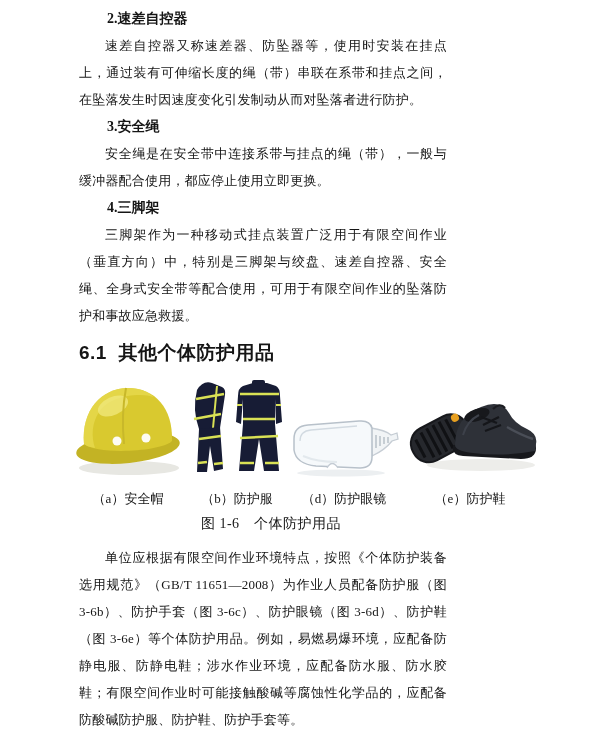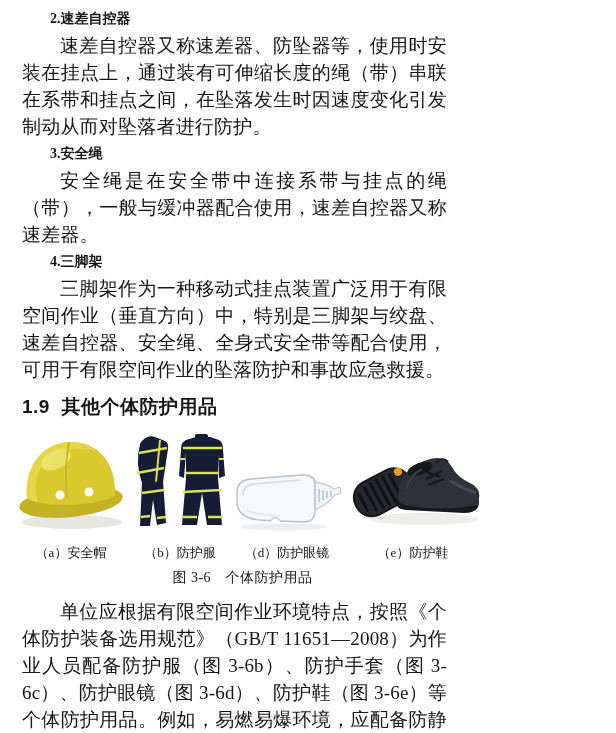--- a/index.html
+++ b/index.html
@@ -4,25 +4,25 @@
 <style>
   html,body{margin:0;padding:0;background:#ffffff;}
   body{
     width:616px;height:733px;overflow:hidden;position:relative;
     font-family:"Liberation Serif","DejaVu Serif",serif;
     color:#151515;
   }
   .page{
     box-sizing:border-box;
     width:491px;height:733px;
-    padding:5px 44px 0 22px;
+    padding:5px 44px 0 79px;
   }
   .para{
     margin:0;
-    font-size:19px;
+    font-size:13px;
     line-height:27px;
     text-align:justify;
     text-indent:2em;
     letter-spacing:0.2px;
   }
   .sub-heading{
     margin:0;
     font-size:14px;
     line-height:27px;
     font-weight:bold;
@@ -68,26 +68,26 @@
 </style>
 </head>
 <body>
 
 <div class="page">
 
   <p class="sub-heading">2.速差自控器</p>
   <p class="para">速差自控器又称速差器、防坠器等，使用时安装在挂点上，通过装有可伸缩长度的绳（带）串联在系带和挂点之间，在坠落发生时因速度变化引发制动从而对坠落者进行防护。</p>
 
   <p class="sub-heading">3.安全绳</p>
-  <p class="para">安全绳是在安全带中连接系带与挂点的绳（带），一般与缓冲器配合使用，速差自控器又称速差器。</p>
+  <p class="para">安全绳是在安全带中连接系带与挂点的绳（带），一般与缓冲器配合使用，都应停止使用立即更换。</p>
 
   <p class="sub-heading">4.三脚架</p>
   <p class="para">三脚架作为一种移动式挂点装置广泛用于有限空间作业（垂直方向）中，特别是三脚架与绞盘、速差自控器、安全绳、全身式安全带等配合使用，可用于有限空间作业的坠落防护和事故应急救援。</p>
 
-  <h2 class="section-heading">1.9  其他个体防护用品</h2>
+  <h2 class="section-heading">6.1  其他个体防护用品</h2>
 
 
   <div class="figure">
     <div class="figure-row">
 
       <div class="figure-item">
         <svg width="118" height="100" viewBox="0 0 118 100">
           <ellipse cx="60" cy="90" rx="50" ry="7" fill="#e7e7e2"></ellipse>
           <ellipse cx="59" cy="70" rx="52" ry="15" fill="#c3b324" transform="rotate(-6 59 70)"></ellipse>
           <path d="M15 66 C12 32 33 10 59 10 C86 10 104 30 103 63 C92 74 28 77 15 66 Z" fill="#d9c92f"></path>
@@ -156,18 +156,18 @@
           <path d="M106 48 Q120 56 132 60" stroke="#4a4e57" stroke-width="2.5" fill="none"></path>
           <ellipse cx="76" cy="36" rx="13" ry="6" fill="#17181c" transform="rotate(-18 76 36)"></ellipse>
           <path d="M80 38 L96 44 M82 46 L98 38 M84 52 L100 46" stroke="#15161a" stroke-width="2.2" fill="none"></path>
           <path d="M92 30 Q99 23 104 29" stroke="#1a1b1f" stroke-width="2.2" fill="none"></path>
           <path d="M62 56 Q66 42 78 36" stroke="#3d414a" stroke-width="2" fill="none"></path>
         </svg>
         <span class="figure-label">（e）防护鞋</span>
       </div>
 
     </div>
-    <div class="figure-caption">图 3-6　个体防护用品</div>
+    <div class="figure-caption">图 1-6　个体防护用品</div>
   </div>
 
   <p class="para body-text-block">单位应根据有限空间作业环境特点，按照《个体防护装备选用规范》（GB/T 11651—2008）为作业人员配备防护服（图 3-6b）、防护手套（图 3-6c）、防护眼镜（图 3-6d）、防护鞋（图 3-6e）等个体防护用品。例如，易燃易爆环境，应配备防静电服、防静电鞋；涉水作业环境，应配备防水服、防水胶鞋；有限空间作业时可能接触酸碱等腐蚀性化学品的，应配备防酸碱防护服、防护鞋、防护手套等。</p>
 
 </div>
 
 </body></html>

